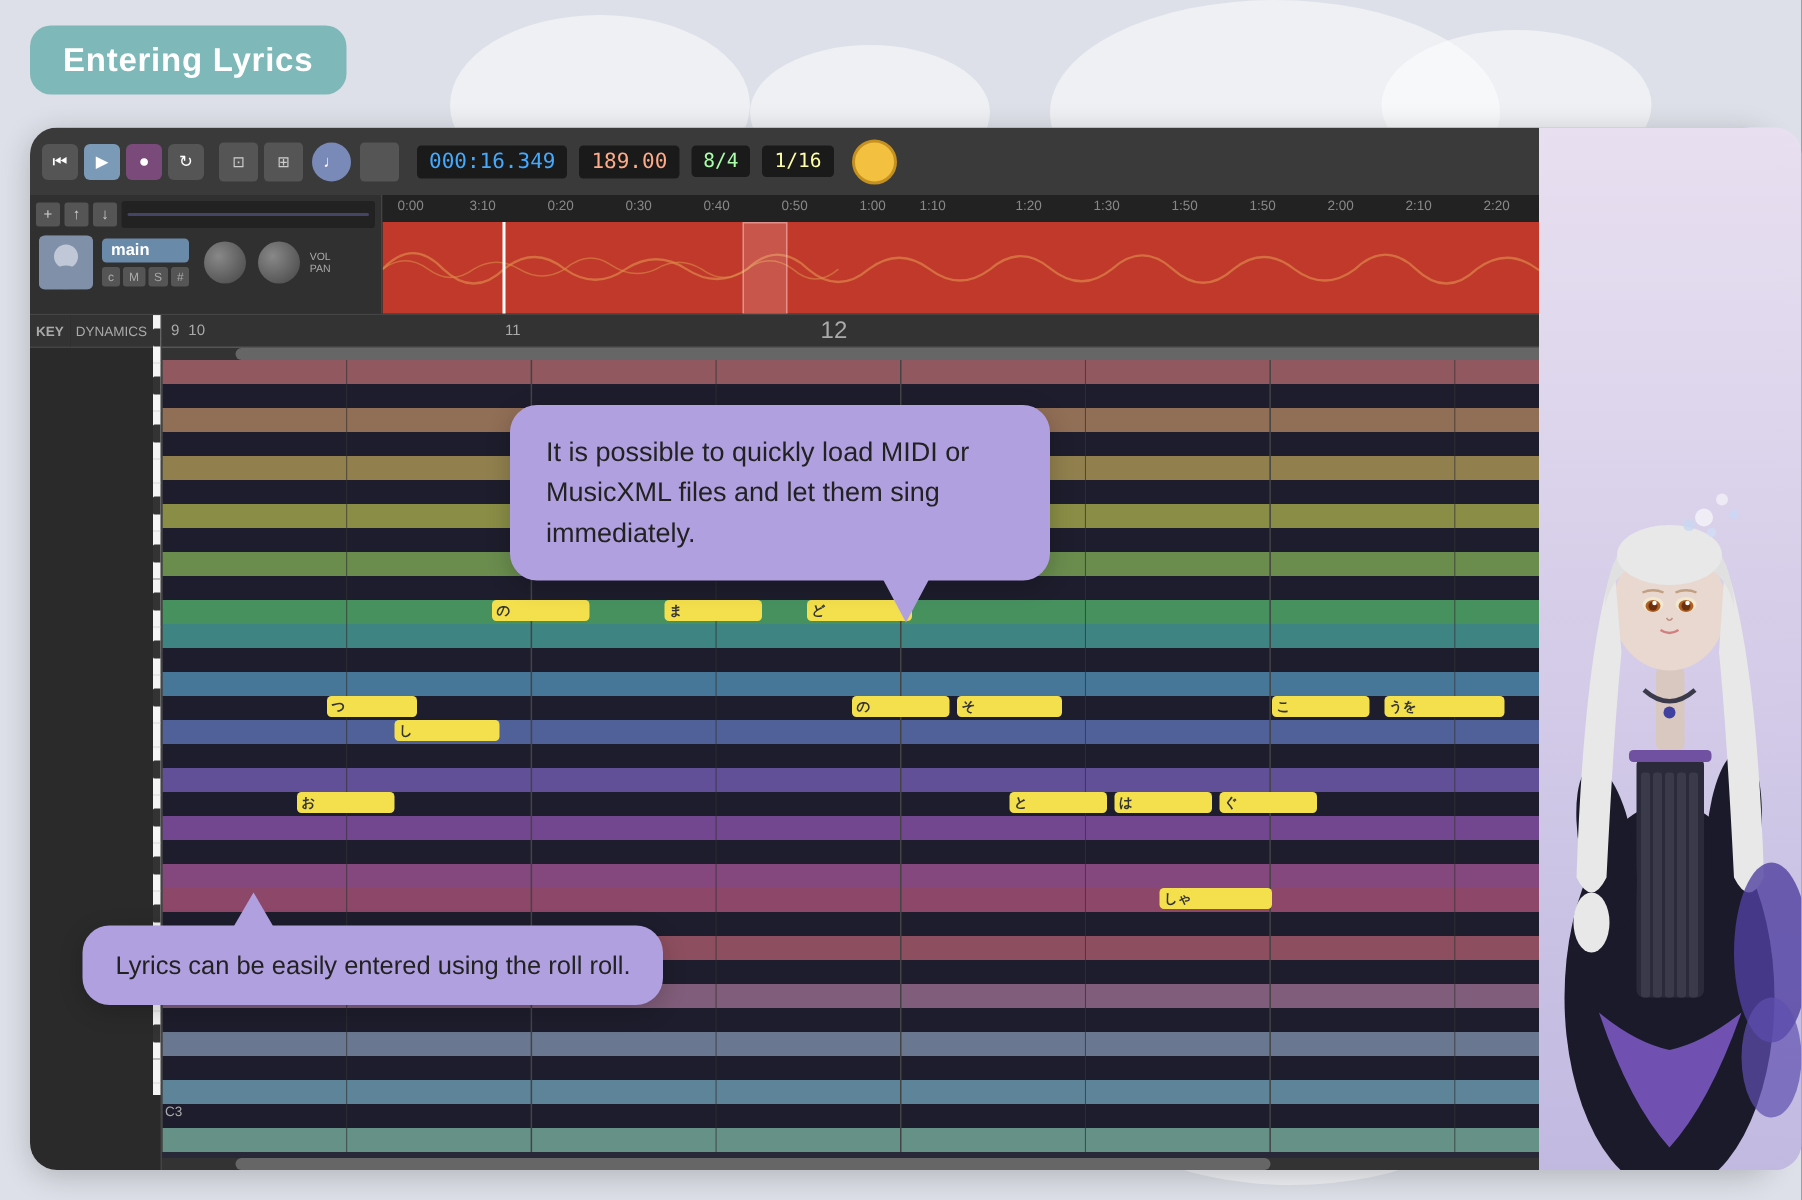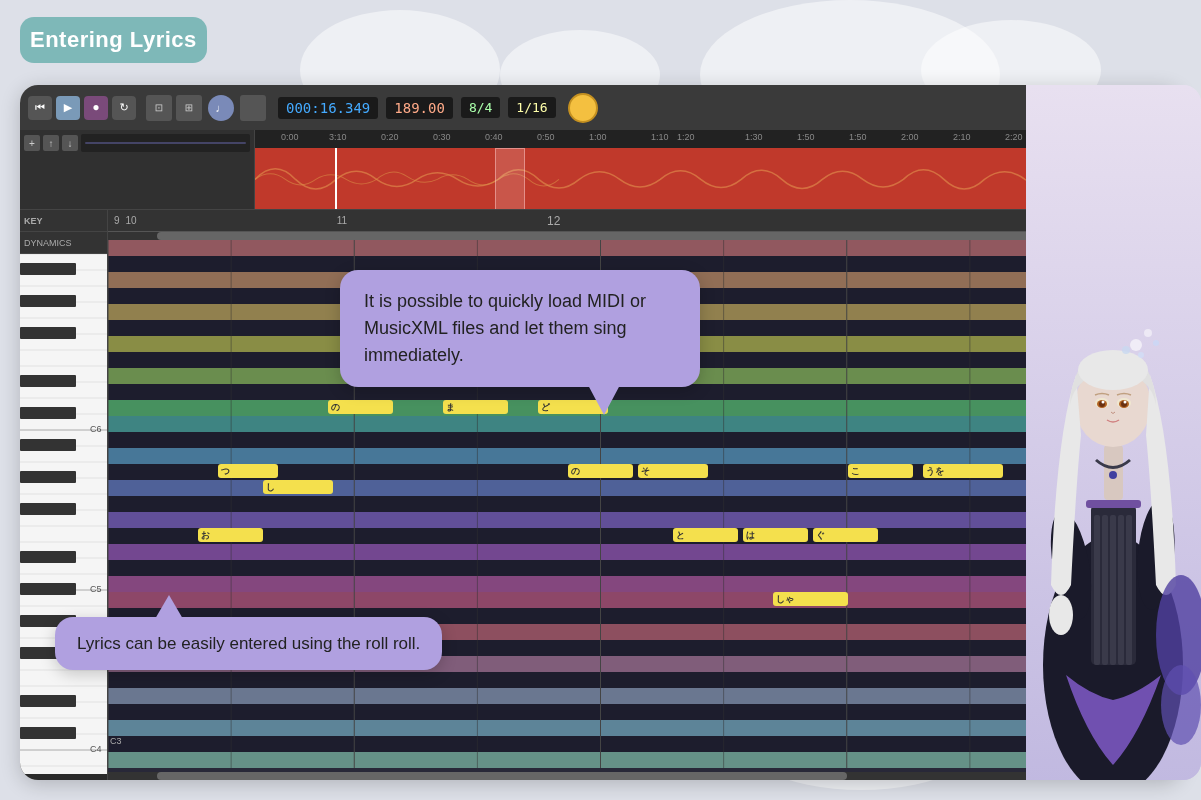--- a/index.html
+++ b/index.html
@@ -40,21 +40,21 @@
 
     
     .title-badge {
       position: absolute;
       top: 17px;
       left: 20px;
       background: #7eb8b8;
       color: white;
       font-size: 22px;
       font-weight: 600;
-      padding: 10px 10px;
+      padding: 10px 22px;
       border-radius: 14px;
       z-index: 100;
       letter-spacing: 0.5px;
     }
 
     
     .daw-topbar {
       height: 45px;
       background: #3a3a3a;
       display: flex;
@@ -221,21 +221,20 @@
       background: #222;
       display: flex;
       align-items: center;
       position: relative;
     }
     .ruler-mark {
       position: absolute;
       color: #888;
       font-size: 9px;
       top: 2px;
-      margin-left: 16px;
     }
     .track-audio {
       height: 62px;
       background: #c0392b;
       margin-top: 0;
       position: relative;
       overflow: hidden;
     }
     .audio-waveform {
       position: absolute;
@@ -250,21 +249,21 @@
       height: 100%;
       background: white;
       z-index: 10;
     }
     .piano-left-panel {
       width: 88px;
       min-width: 88px;
       background: #2a2a2a;
       border-right: 1px solid #444;
       display: flex;
-      flex-direction: column;
+      flex-direction: row;
     }
     .piano-label-row {
       height: 22px;
       background: #333;
       display: flex;
       align-items: center;
       font-size: 9px;
       color: #aaa;
       padding: 0 4px;
       border-bottom: 1px solid #444;
@@ -490,34 +489,59 @@
         <div class="track-add-btn">+</div>
         <div class="track-add-btn">↑</div>
         <div class="track-add-btn">↓</div>
 
         <div style="flex:1;height:18px;background:#222;border-radius:2px;position:relative;overflow:hidden;">
           <div style="position:absolute;top:0;left:0;right:0;bottom:0;display:flex;align-items:center;padding:0 4px;">
             <div style="height:2px;flex:1;background:#446;border-radius:1px;"></div>
           </div>
         </div>
       </div>
+      <div class="track-info">
+        <div class="avatar">
+
+          <svg width="36" height="36" viewBox="0 0 36 36">
+            <rect width="36" height="36" fill="#8090a8"></rect>
+            <circle cx="18" cy="14" r="8" fill="#c0c8d8"></circle>
+            <ellipse cx="18" cy="28" rx="10" ry="8" fill="#8090a8"></ellipse>
+          </svg>
+        </div>
+        <div>
+          <div class="track-name-box">main</div>
+          <div style="display:flex;gap:2px;margin-top:3px;">
+            <div class="track-mini-btn">c</div>
+            <div class="track-mini-btn">M</div>
+            <div class="track-mini-btn">S</div>
+            <div class="track-mini-btn">#</div>
+          </div>
+        </div>
+        <div class="vol-knob"></div>
+        <div class="pan-knob"></div>
+        <div style="display:flex;flex-direction:column;gap:1px;">
+          <div style="font-size:7px;color:#aaa;">VOL</div>
+          <div style="font-size:7px;color:#aaa;">PAN</div>
+        </div>
+      </div>
     </div>
 
     <div class="timeline-ruler">
 
       <div class="ruler-bar">
         <div class="ruler-mark" style="left:10px;">0:00</div>
         <div class="ruler-mark" style="left:58px;">3:10</div>
         <div class="ruler-mark" style="left:110px;">0:20</div>
         <div class="ruler-mark" style="left:162px;text-align:center;">0:30</div>
         <div class="ruler-mark" style="left:214px;">0:40</div>
         <div class="ruler-mark" style="left:266px;">0:50</div>
         <div class="ruler-mark" style="left:318px;">1:00</div>
-        <div class="ruler-mark" style="left:380px;">1:10</div>
-        <div class="ruler-mark" style="left:406px;">1:20</div>
+        <div class="ruler-mark" style="left:358px;">1:10</div>
+        <div class="ruler-mark" style="left:422px;">1:20</div>
         <div class="ruler-mark" style="left:474px;">1:30</div>
         <div class="ruler-mark" style="left:526px;">1:50</div>
         <div class="ruler-mark" style="left:578px;">1:50</div>
         <div class="ruler-mark" style="left:630px;">2:00</div>
         <div class="ruler-mark" style="left:682px;">2:10</div>
         <div class="ruler-mark" style="left:734px;">2:20</div>
         <div class="ruler-mark" style="left:786px;">2:30</div>
         <div class="ruler-mark" style="left:838px;">2:40</div>
       </div>
 
@@ -615,21 +639,21 @@
         </svg>
       </div>
     </div>
 
     <div style="flex:1;display:flex;flex-direction:column;overflow:hidden;position:relative;">
 
       <div class="grid-ruler">
         <div style="font-size:10px;color:#aaa;padding:0 6px;">9</div>
         <div style="font-size:10px;color:#aaa;padding:0 200px 0 0;">10</div>
         <div style="font-size:10px;color:#aaa;padding:0 200px 0 0;">11</div>
-        <div style="font-size:12px;color:#aaa;">12</div>
+        <div style="font-size:16px;color:#aaa;">12</div>
       </div>
 
       <div style="height:8px;background:#333;position:relative;margin-top:0;">
         <div style="position:absolute;height:8px;left:5%;right:5%;background:#666;border-radius:4px;"></div>
       </div>
 
       <div style="flex:1;position:relative;overflow:hidden;background:#282838;">
 
         <svg style="position:absolute;inset:0;width:100%;height:100%;" xmlns="http://www.w3.org/2000/svg">
 

